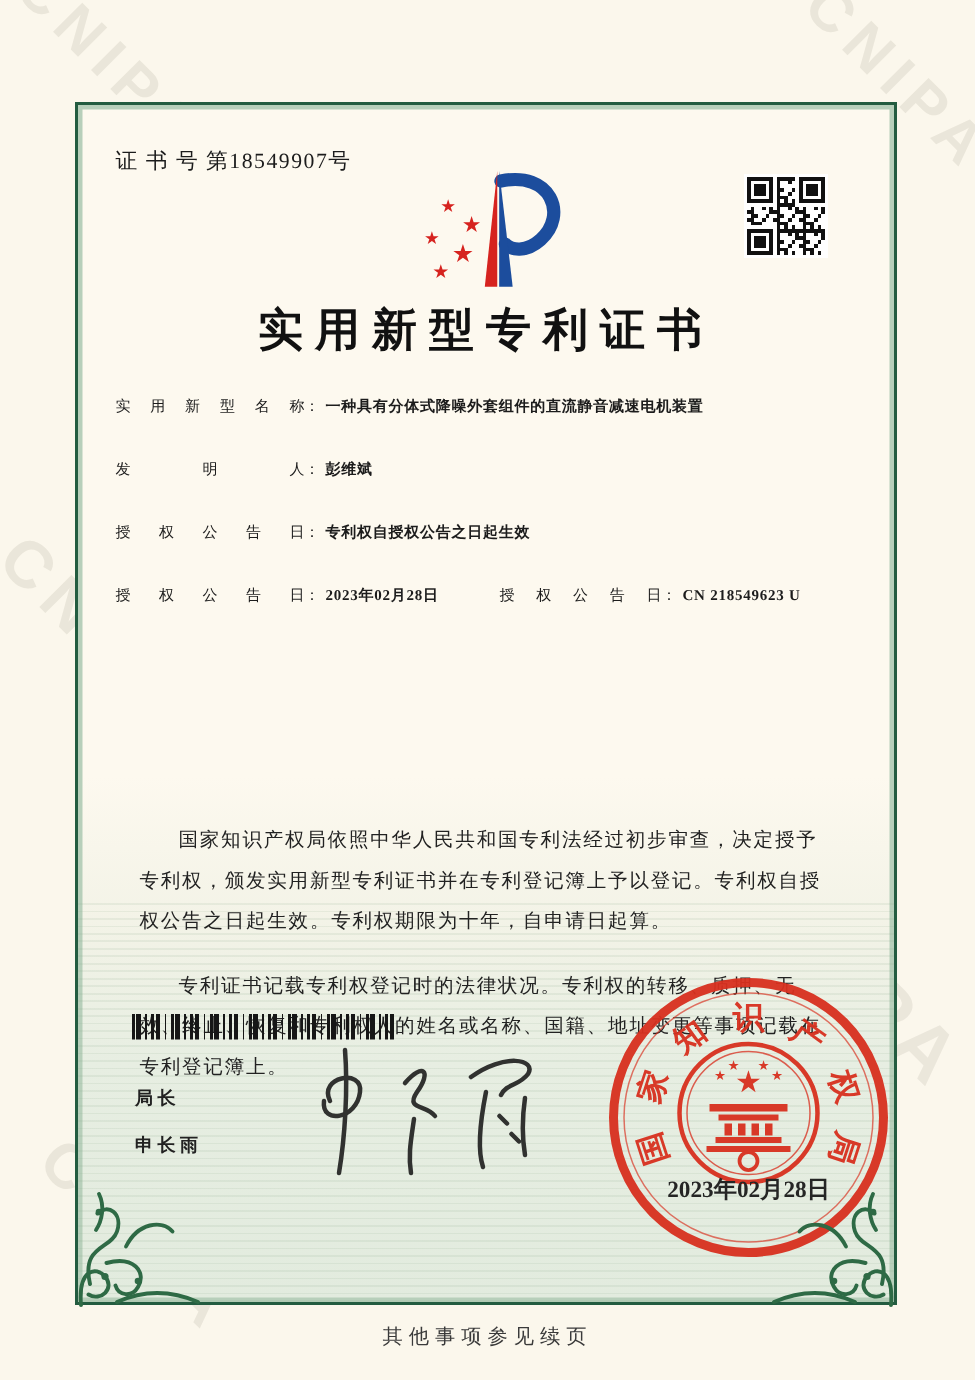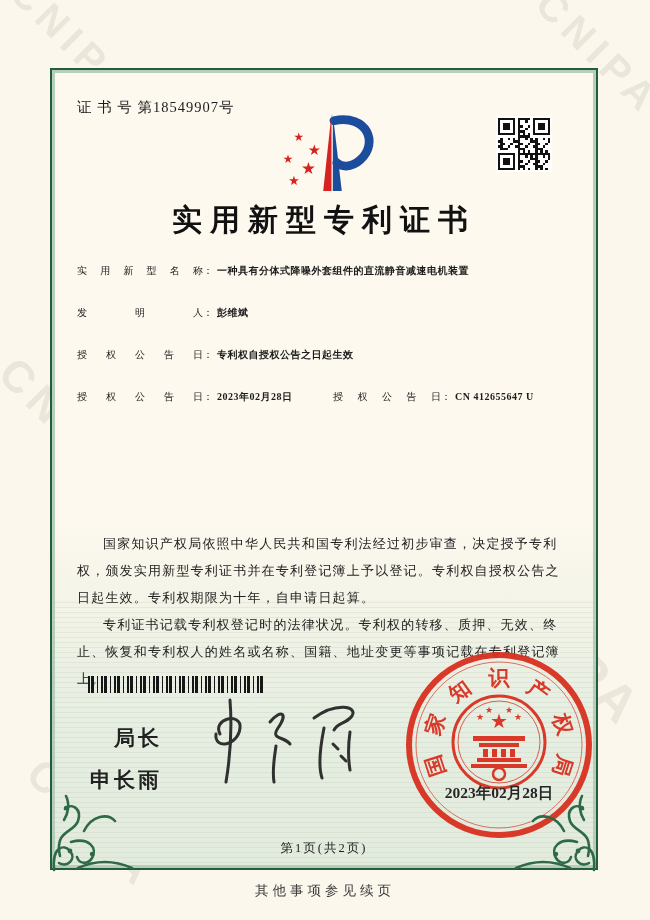--- a/index.html
+++ b/index.html
@@ -42,29 +42,29 @@
     display:inline-block;width:108px;text-align:justify;text-align-last:justify;
     vertical-align:top;
   }
   .fcolon{display:inline-block;margin:0 4px 0 0;}
   .fvalue{font-weight:700;letter-spacing:.5px;}
   .g2{position:absolute;left:256px;top:0;}
   .paras{
     position:absolute;left:25px;top:460px;width:496px;
     font-size:13px;line-height:2.08;letter-spacing:1.2px;color:#222;
   }
-  .paras p{margin:0;text-indent:2em;}
+  .paras p{margin:16px;text-indent:2em;}
   .barcode{
     position:absolute;left:36px;top:606px;width:177px;height:17px;
     background:repeating-linear-gradient(90deg,#161616 0 2px,transparent 2px 3px,#161616 3px 6px,transparent 6px 9px,#161616 9px 10px,transparent 10px 13px);
   }
   .signer{
     position:absolute;left:38px;top:654px;
     font-family:"Liberation Sans","DejaVu Sans",sans-serif;
-    font-size:21px;font-weight:600;letter-spacing:3px;color:#222;text-align:right;
+    font-size:12px;font-weight:600;letter-spacing:3px;color:#222;
   }
   .signer div{margin-bottom:14px;}
   .signature{position:absolute;left:138px;top:618px;}
   .seal{position:absolute;left:347px;top:575px;opacity:.95;}
   .page-num{
     position:absolute;left:0;top:770px;width:100%;text-align:center;
     font-size:12.5px;letter-spacing:2px;color:#222;
   }
   .flourish{position:absolute;bottom:-6px;pointer-events:none;}
   .flourish.left{left:-8px;}
@@ -253,21 +253,21 @@
       </div>
       <div class="frow">
         <span class="flabel">发明人</span><span class="fcolon">：</span><span class="fvalue">彭维斌</span>
       </div>
       <div class="frow">
         <span class="flabel">授权公告日</span><span class="fcolon">：</span><span class="fvalue">专利权自授权公告之日起生效</span>
       </div>
       <div class="frow">
         <span class="flabel">授权公告日</span><span class="fcolon">：</span><span class="fvalue">2023年02月28日</span>
         <span class="g2">
-          <span class="flabel2">授权公告日</span><span class="fcolon">：</span><span class="fvalue">CN 412655647 U</span>
+          <span class="flabel2">授权公告日</span><span class="fcolon">：</span><span class="fvalue">CN 218549623 U</span>
         </span>
       </div>
     </div>
 
     <div class="paras">
       <p>国家知识产权局依照中华人民共和国专利法经过初步审查，决定授予专利权，颁发实用新型专利证书并在专利登记簿上予以登记。专利权自授权公告之日起生效。专利权期限为十年，自申请日起算。</p>
       <p>专利证书记载专利权登记时的法律状况。专利权的转移、质押、无效、终止、恢复和专利权人的姓名或名称、国籍、地址变更等事项记载在专利登记簿上。</p>
     </div>
 
     <div class="barcode"></div>
@@ -320,21 +320,20 @@
           <rect x="2" y="7" width="5" height="8"></rect>
           <rect x="11" y="7" width="5" height="8"></rect>
           <rect x="-22" y="16" width="44" height="4"></rect>
           <rect x="-28" y="22" width="56" height="4"></rect>
         </g>
         <circle cy="32" r="6" fill="none" stroke-width="2.5"></circle>
       </g>
       <text x="100" y="153" text-anchor="middle" font-size="15.5" font-weight="bold" fill="#1b1b1b">2023年02月28日</text>
     </svg>
 
-    <div class="page-num">第1页(共2页)</div>
 
     <svg class="flourish left" width="92" height="86" viewBox="0 0 92 86">
       <g fill="none" stroke="#2e6a45" stroke-width="2.6" stroke-linecap="round">
         <path d="M10,82 C8,58 20,56 26,63 C33,71 23,80 15,75"></path>
         <path d="M16,68 C10,42 30,45 34,33 C38,21 28,14 21,21"></path>
         <path d="M27,54 C45,49 54,60 48,70 C44,77 35,76 33,69"></path>
         <path d="M40,43 C48,27 64,25 71,33"></path>
         <path d="M34,80 C54,71 72,73 88,80"></path>
         <path d="M22,8 C26,16 24,26 20,32"></path>
       </g>

